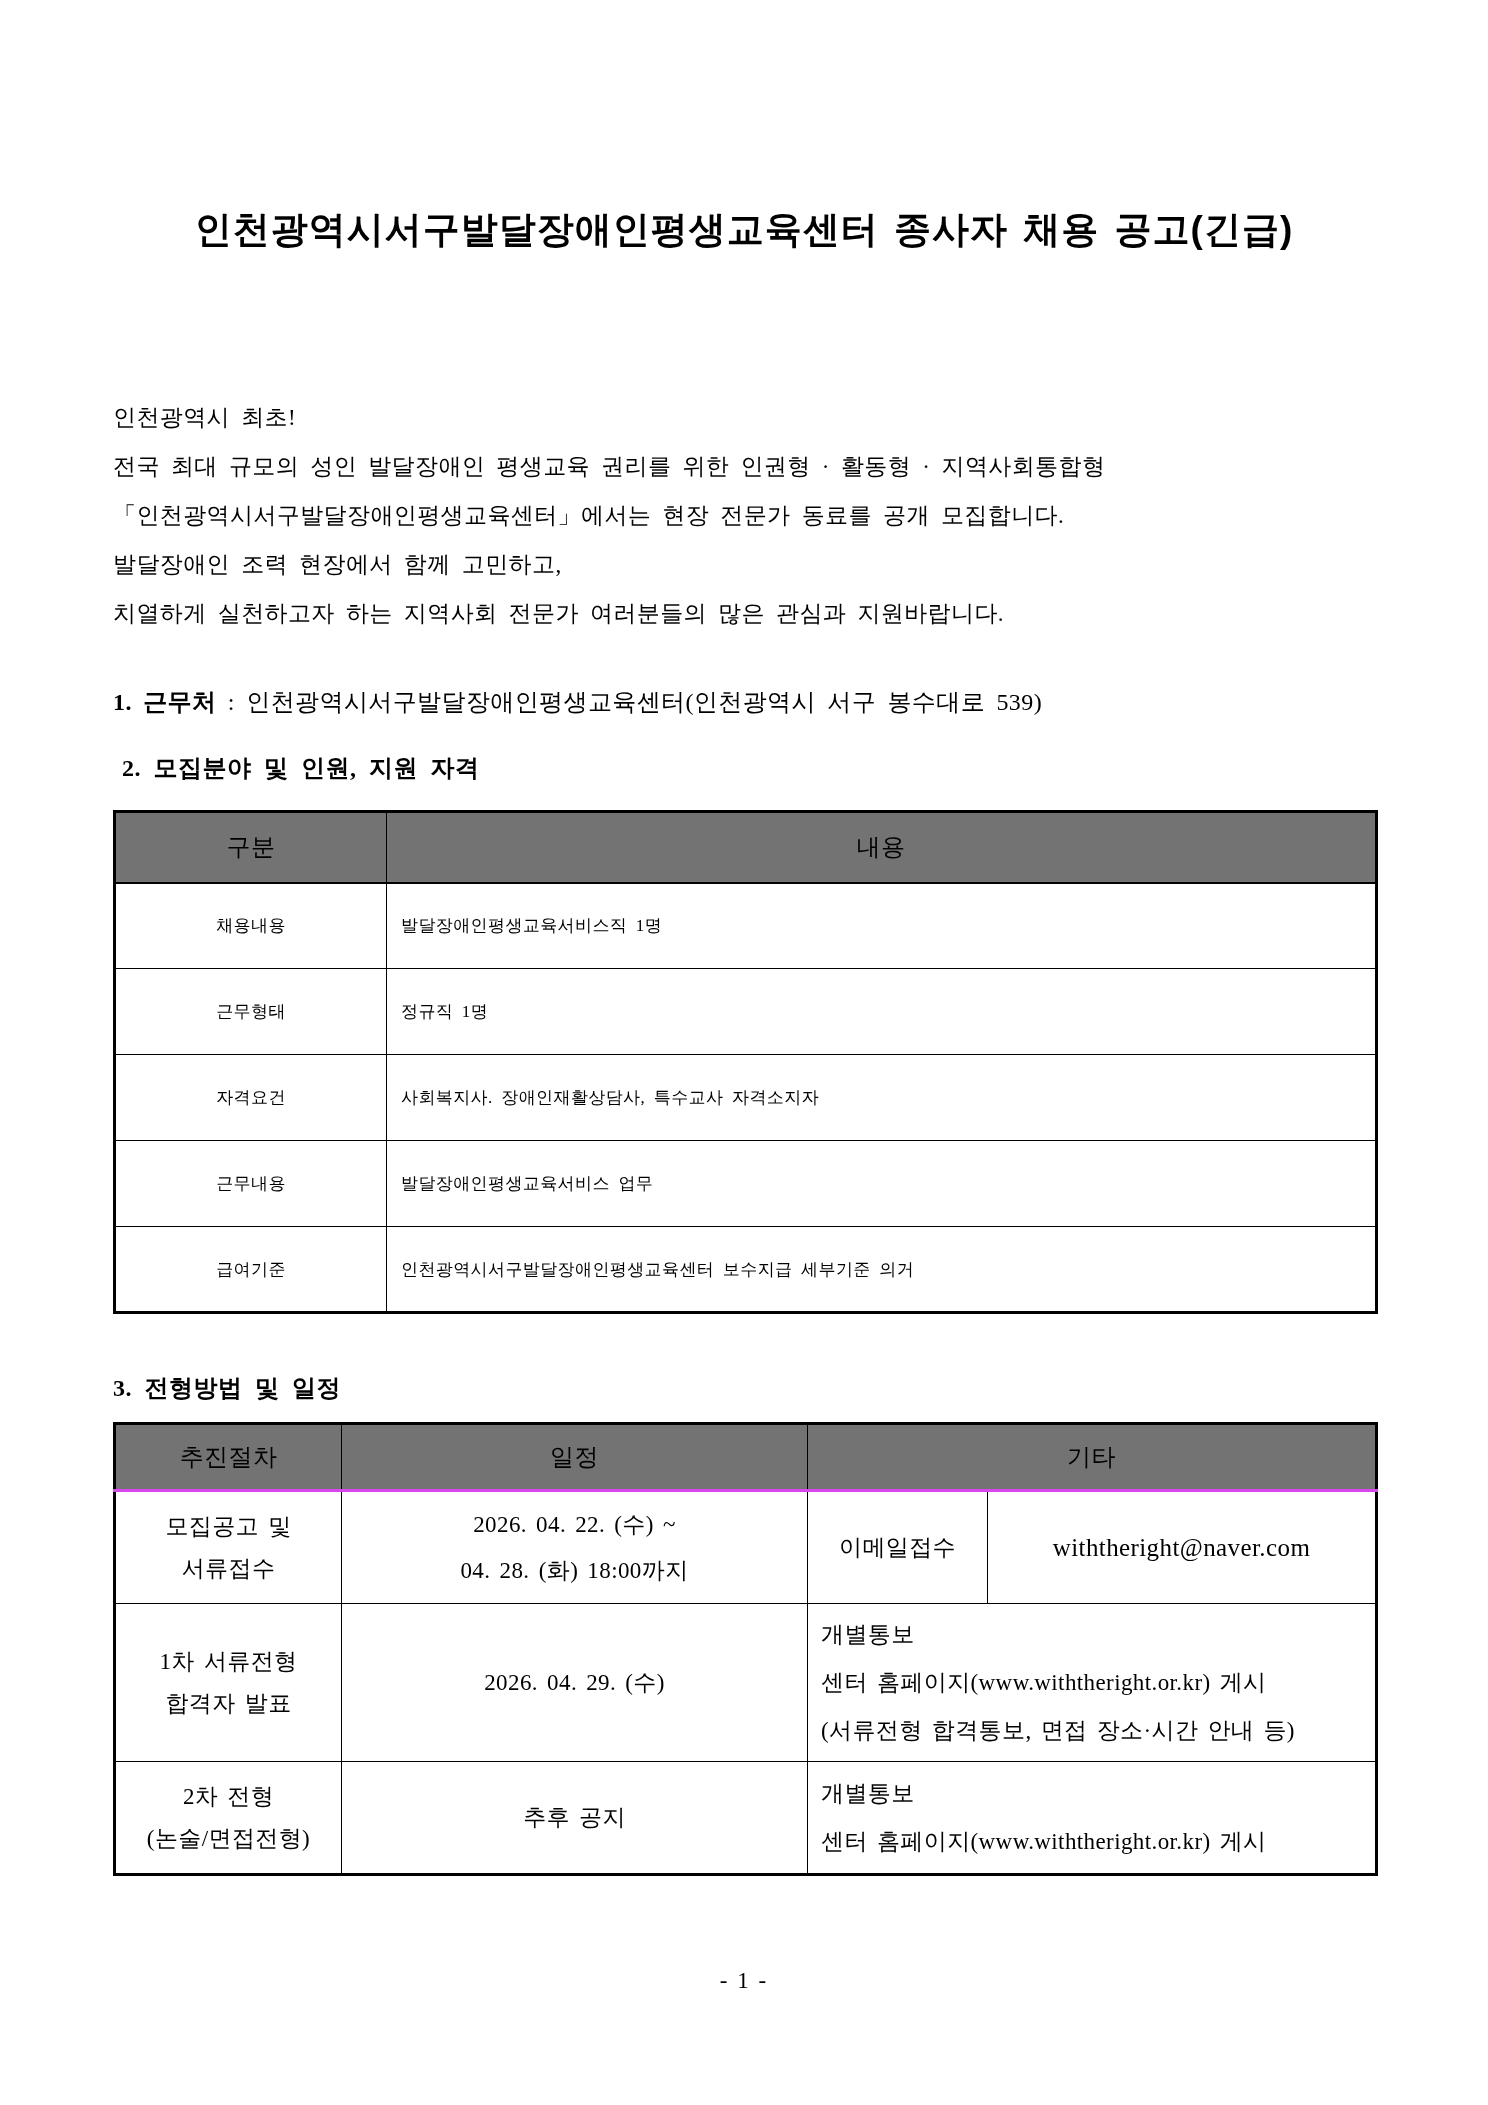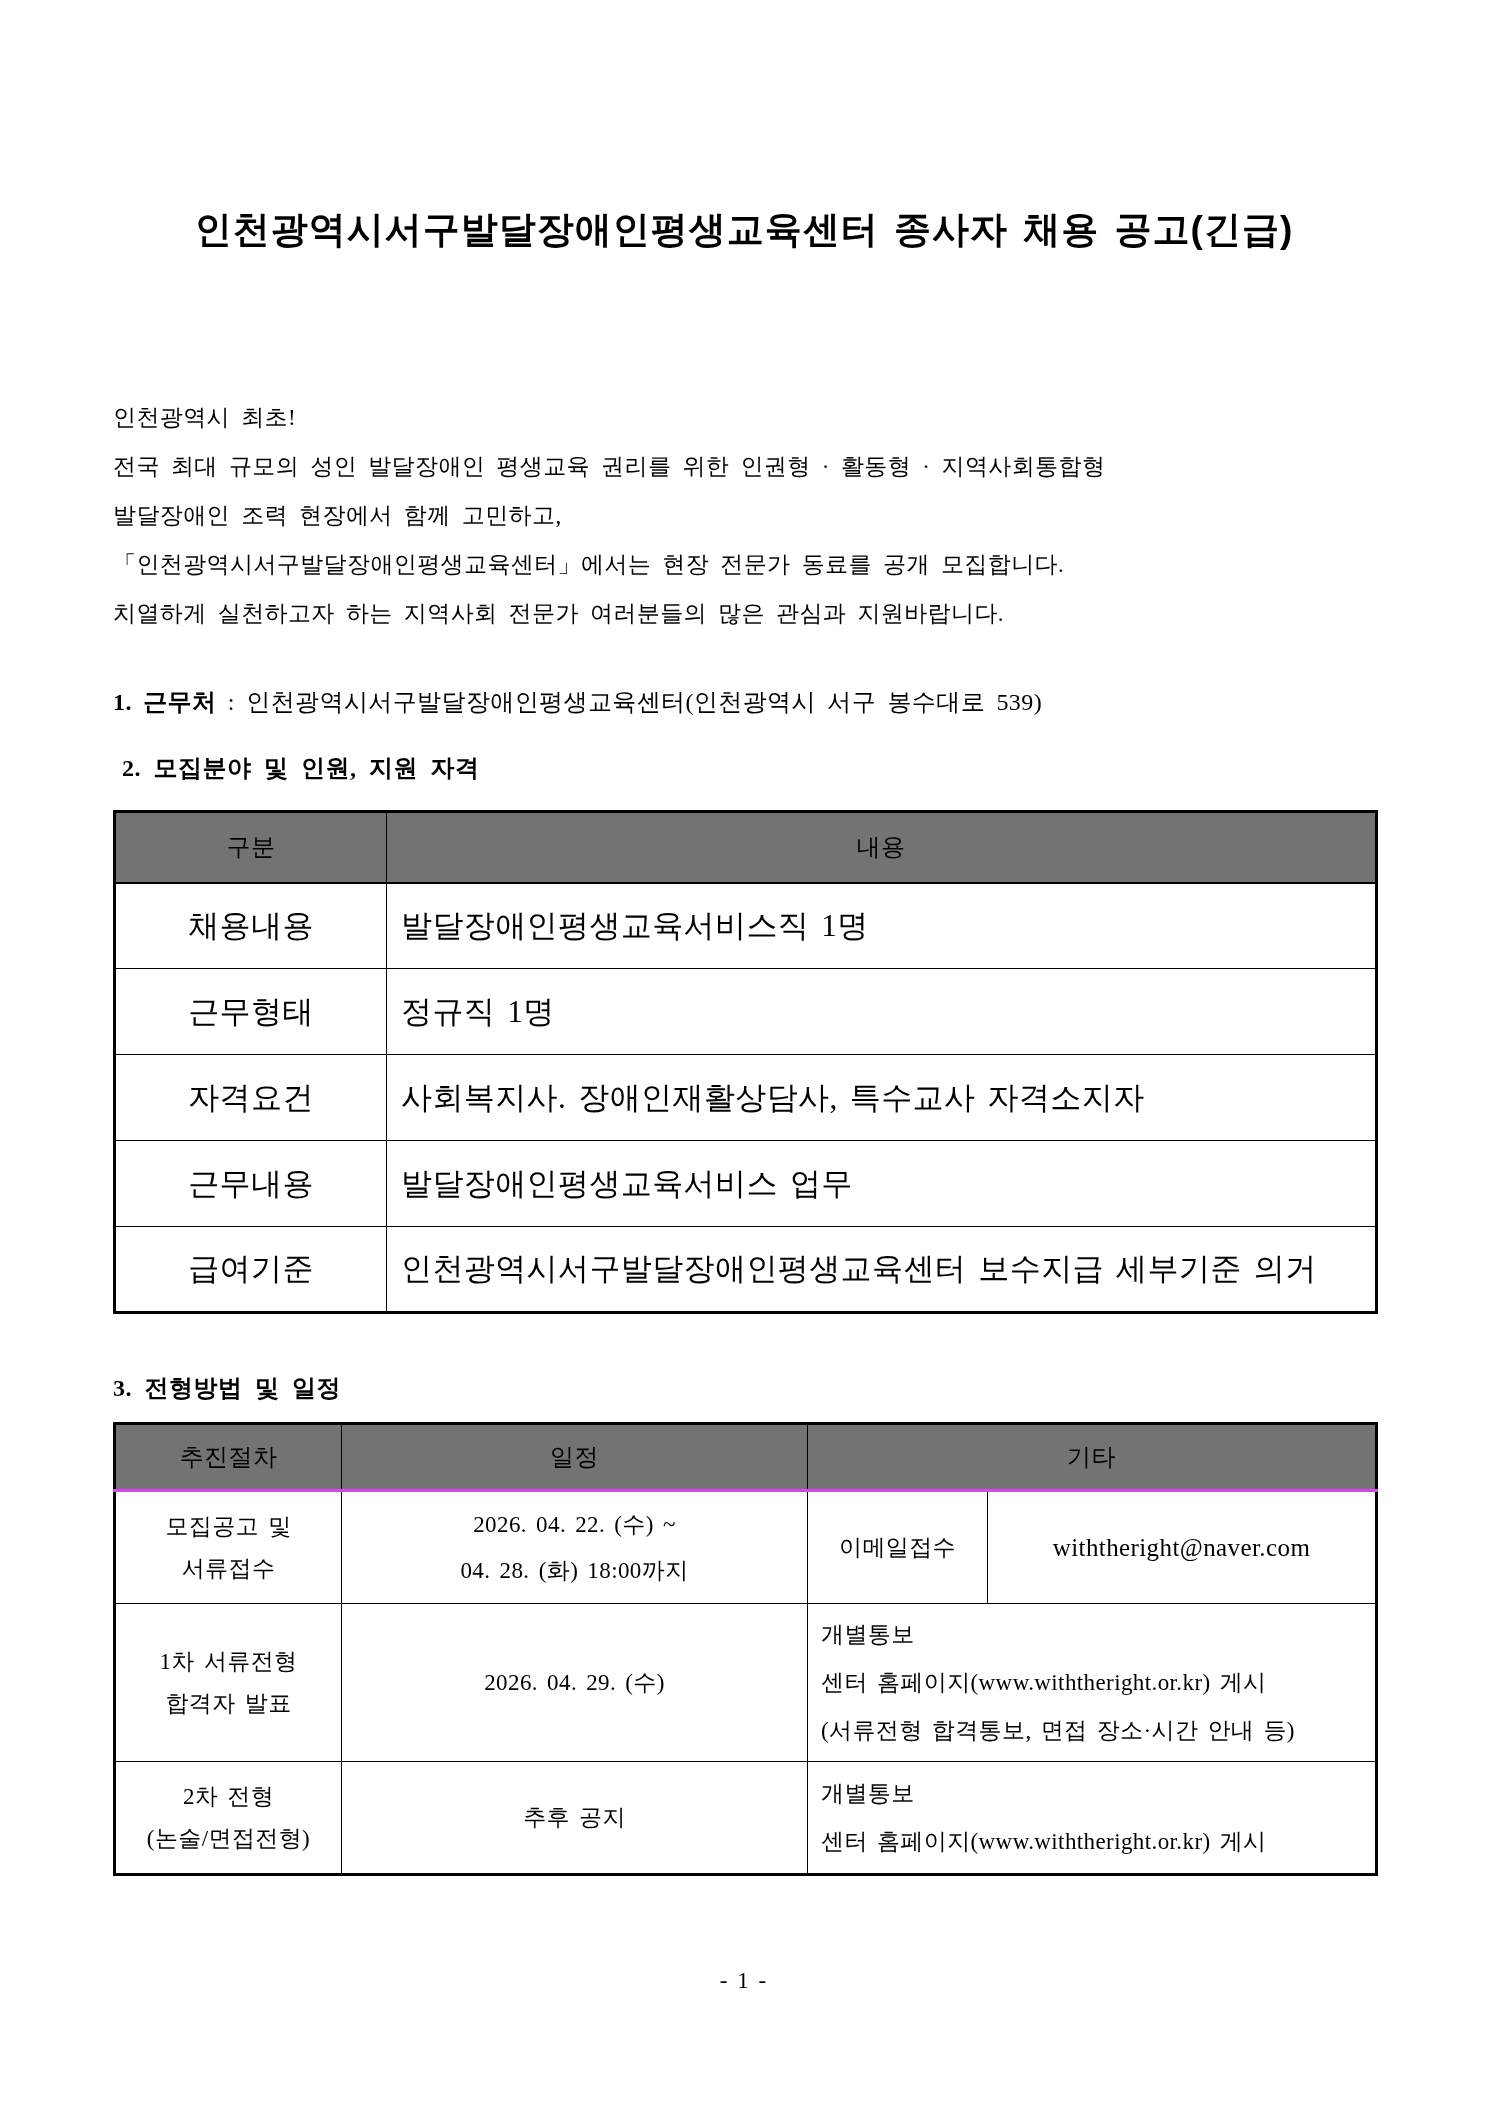--- a/index.html
+++ b/index.html
@@ -77,21 +77,21 @@
   }
   table.t thead th {
     background: #737373;
     font-size: 24px;
     text-align: center;
   }
   table.t1 { margin-top: 26px; }
   table.t1 thead tr { height: 71px; }
   table.t1 thead th { border-bottom: 2px solid #000; }
   table.t1 tbody tr { height: 86px; }
-  table.t1 td { font-size: 31px; }
+  table.t1 td { font-size: 17px; }
   table.t1 td.lbl { text-align: center; }
   table.t1 td.val { text-align: left; padding-left: 14px; word-spacing: 4px; }
 
   table.t2 { margin-top: 18px; }
   table.t2 thead tr { height: 67px; }
   table.t2 thead th { border-bottom: 3px solid #d946ef; font-family: Liberation Serif, serif; }
   table.t2 tr.r1 { height: 113px; }
   table.t2 tr.r2 { height: 158px; }
   table.t2 tr.r3 { height: 113px; }
   table.t2 td { font-size: 23px; }
@@ -111,22 +111,22 @@
 </head>
 <body>
 
 <div class="page">
 
   <h1 class="title">인천광역시서구발달장애인평생교육센터 종사자 채용 공고(긴급)</h1>
 
   <div class="intro">
     <p>인천광역시 최초!</p>
     <p>전국 최대 규모의 성인 발달장애인 평생교육 권리를 위한 인권형 · 활동형 · 지역사회통합형</p>
+    <p>「인천광역시서구발달장애인평생교육센터」에서는 현장 전문가 동료를 공개 모집합니다.</p>
     <p>발달장애인 조력 현장에서 함께 고민하고,</p>
-    <p>「인천광역시서구발달장애인평생교육센터」에서는 현장 전문가 동료를 공개 모집합니다.</p>
     <p>치열하게 실천하고자 하는 지역사회 전문가 여러분들의 많은 관심과 지원바랍니다.</p>
   </div>
 
   <p class="sec-line"><span class="bold">1. 근무처</span><span> : </span><span>인천광역시서구발달장애인평생교육센터(인천광역시 서구 봉수대로 539)</span></p>
 
   <h2 class="sec-heading h2">2. 모집분야 및 인원, 지원 자격</h2>
 
   <table class="t t1">
     <colgroup>
       <col style="width:272px">

